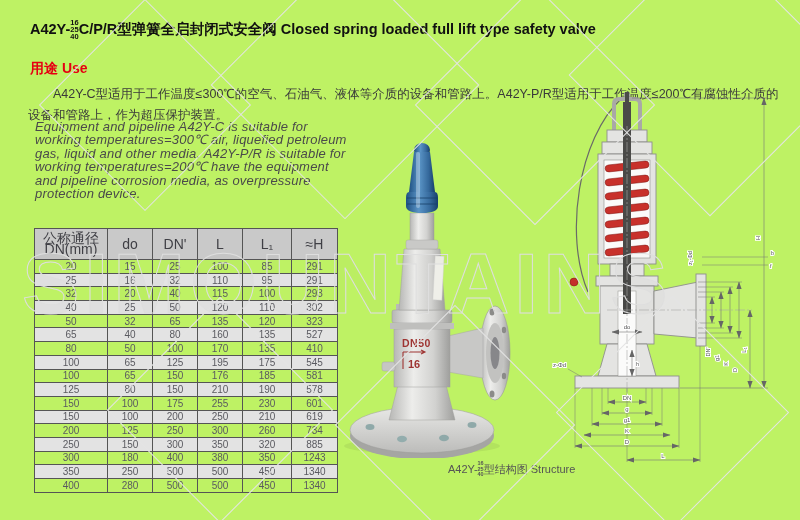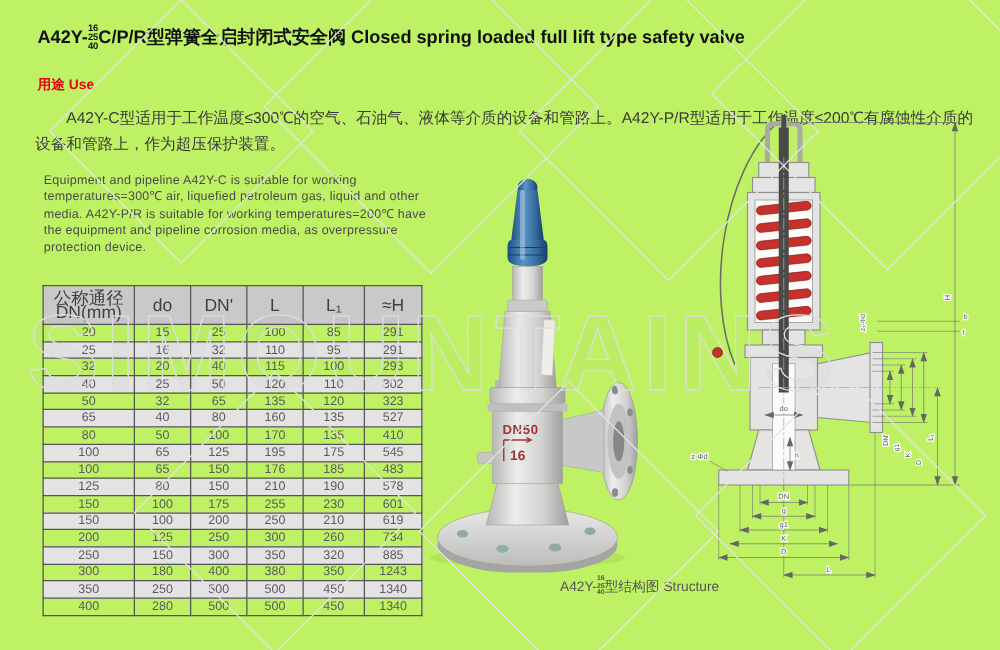--- a/index.html
+++ b/index.html
@@ -25,28 +25,28 @@
   .wm-d7 { left:590px; top:330px; width:165px; height:165px; }
   
   .title {
     position:absolute; left:30px; top:20px; font-size:14.5px; font-weight:bold;
     color:#111; white-space:nowrap; z-index:2;
   }
   .stack { display:inline-block; vertical-align:middle; text-align:center;
     font-size:7.5px; line-height:7px; font-weight:bold; transform:translateY(-1px); }
   .stack div { height:7px; }
   
-  .sec-heading { position:absolute; left:30px; font-size:11px; font-weight:bold;
+  .sec-heading { position:absolute; left:30px; font-size:14px; font-weight:bold;
     color:#e60012; z-index:2; }
   .h-use { top:60px; }
   .h-dims { top:204px; }
   .para-zh { position:absolute; left:28px; top:84px; width:752px; font-size:12.5px;
     line-height:21px; text-indent:2em; color:#3a3a3a; z-index:2; }
-  .para-en { position:absolute; left:35px; top:138px; width:312px; font-size:10px;
-    line-height:13.4px; color:#4a4a4a; letter-spacing:.2px; z-index:2; }
+  .para-en { position:absolute; left:35px; top:120px; width:312px; font-size:13px;
+    line-height:13.4px; color:#4a4a4a; letter-spacing:.2px; z-index:2;font-style:italic; }
   
   .conn-table { position:absolute; left:34px; top:228px; border-collapse:collapse;
     z-index:2; border:1.5px solid #2f2f2f; }
   .conn-table th, .conn-table td {
     border:1px solid #555; text-align:center; vertical-align:middle; padding:0;
   }
   .conn-table th { background:#c9c9c9; height:31px; font-size:14px; line-height:11px;
     font-weight:normal; color:#3f3f45; }
   .conn-table td { height:13.7px; font-size:10px; color:#5a5a60; }
   .conn-table tbody tr:nth-child(even) td { background:#e3e3e3; }
@@ -161,21 +161,21 @@
           <td>195</td>
           <td>175</td>
           <td>545</td>
         </tr>
         <tr>
           <td>100</td>
           <td>65</td>
           <td>150</td>
           <td>176</td>
           <td>185</td>
-          <td>483</td>
+          <td>581</td>
         </tr>
         <tr>
           <td>125</td>
           <td>80</td>
           <td>150</td>
           <td>210</td>
           <td>190</td>
           <td>578</td>
         </tr>
         <tr>

